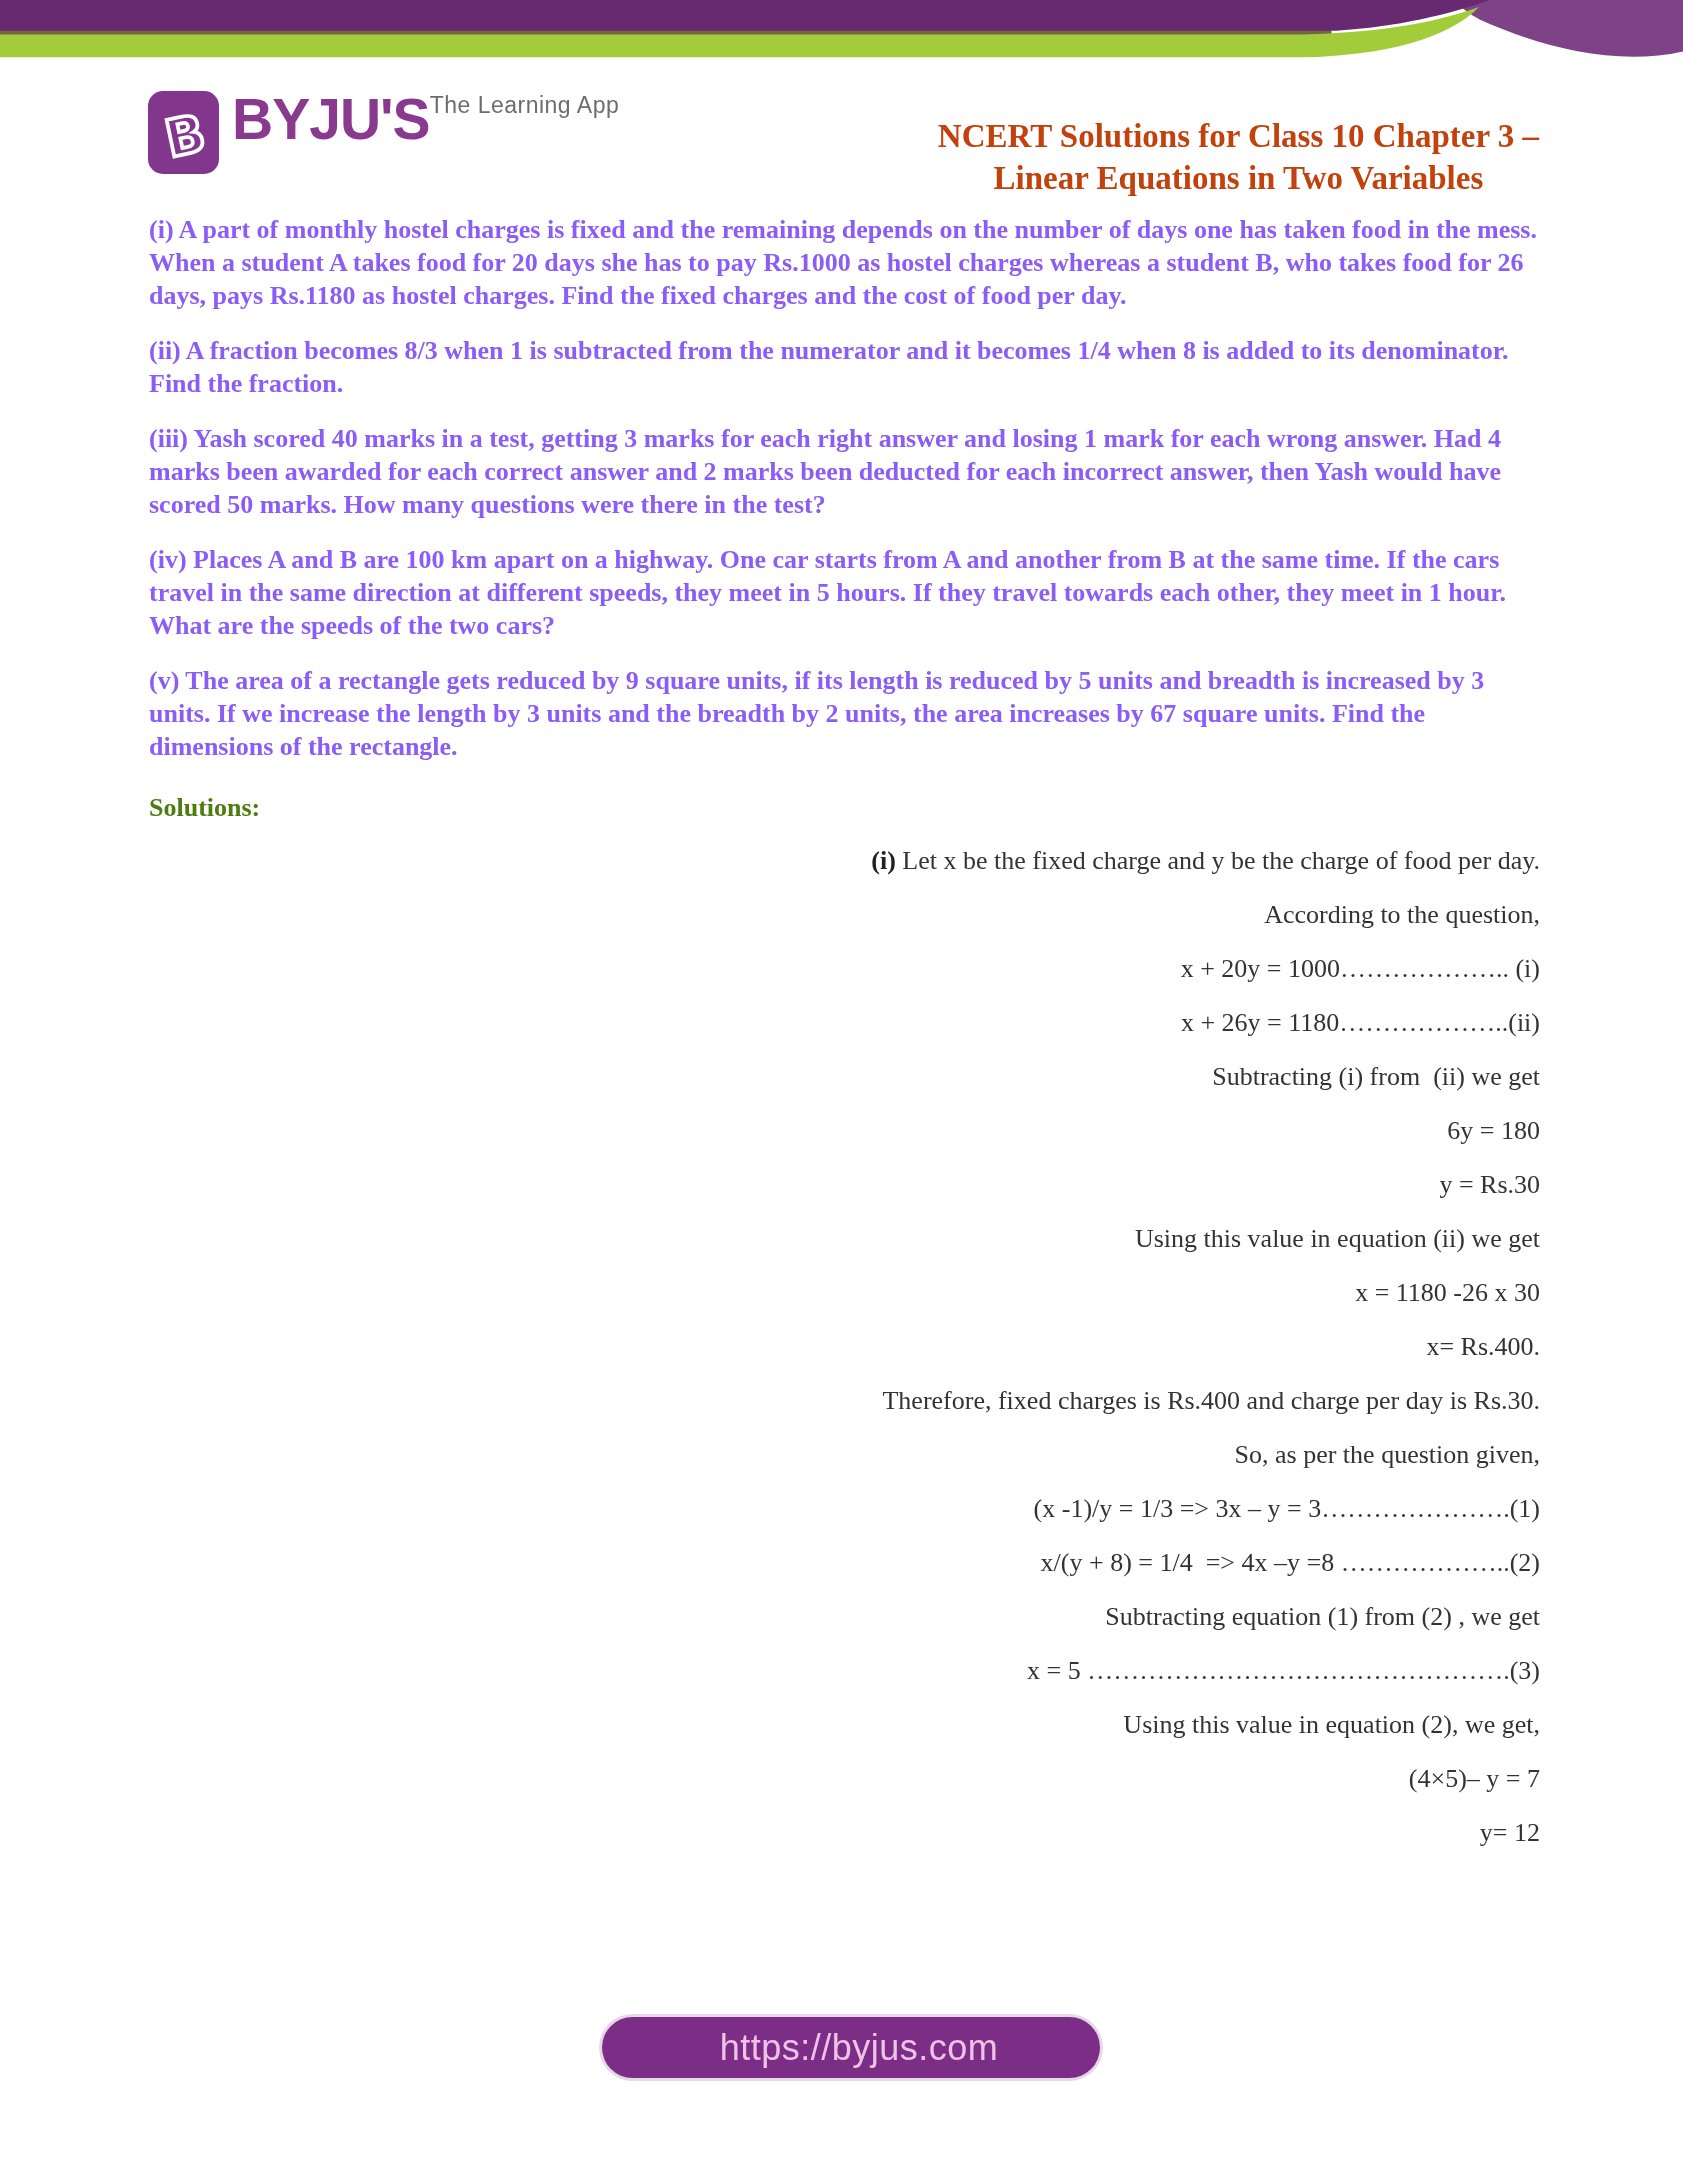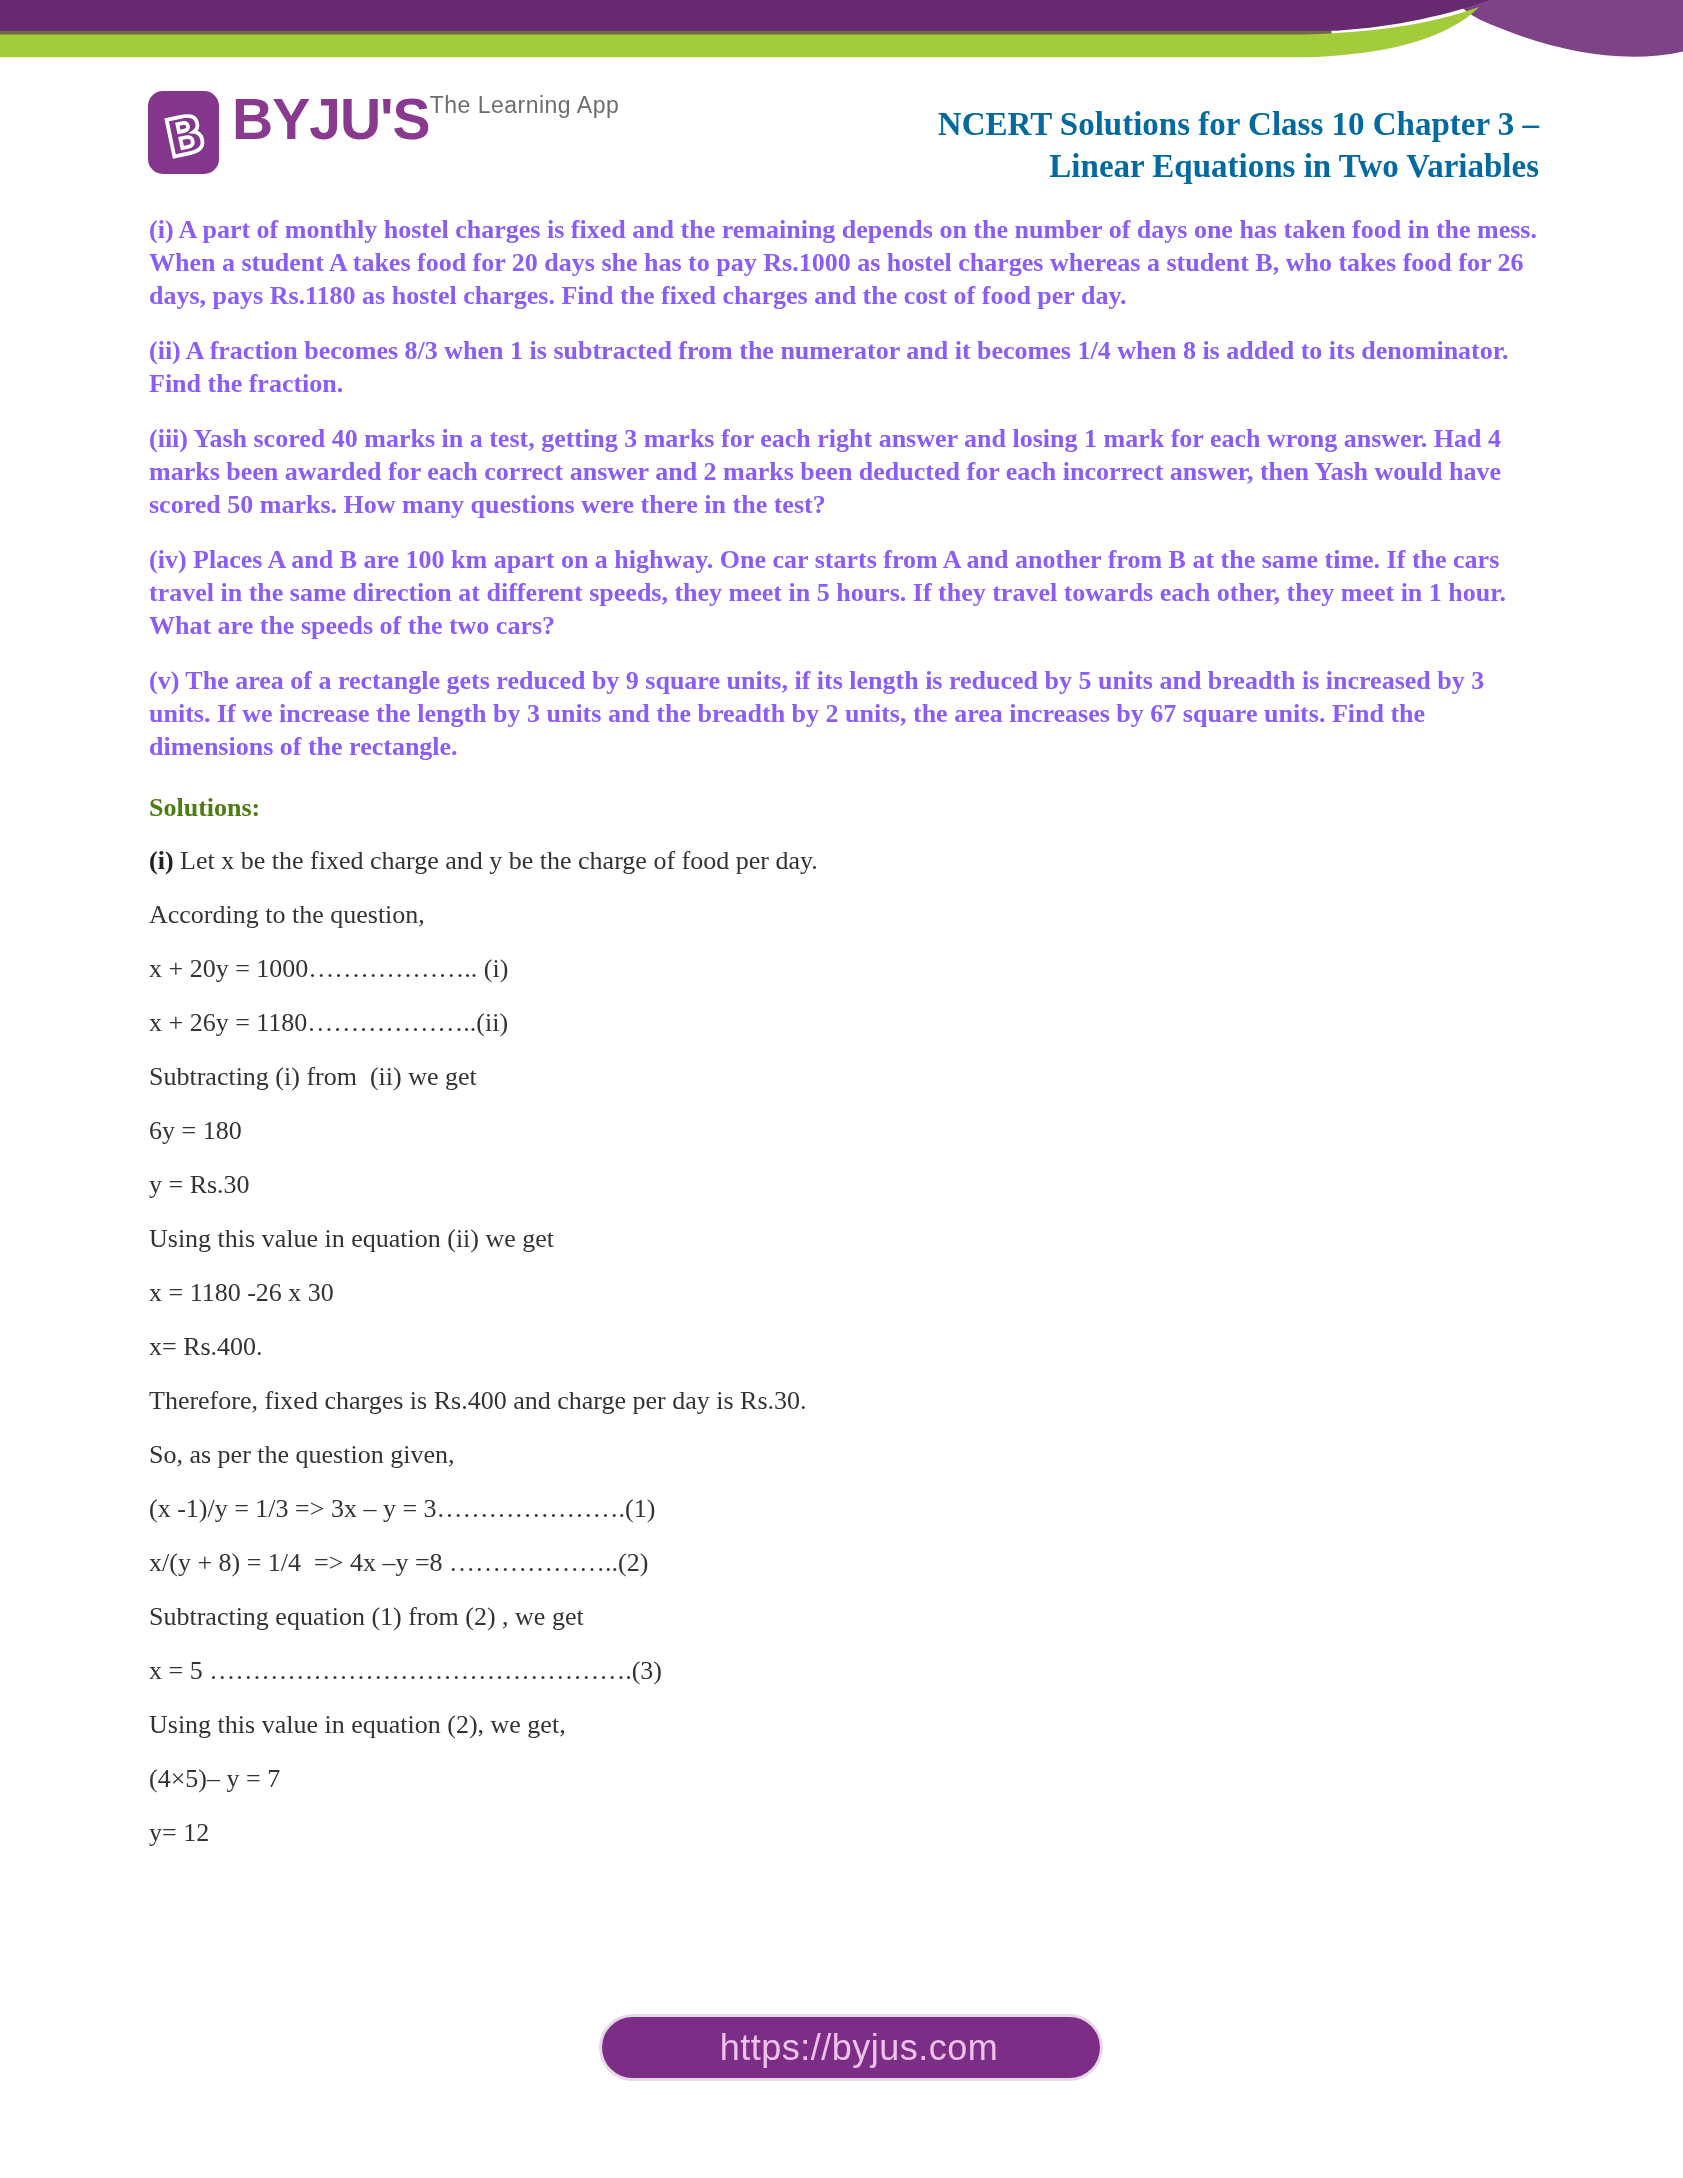--- a/index.html
+++ b/index.html
@@ -17,31 +17,31 @@
   .logo-text{margin-left:13px;display:flex;flex-direction:row;}
   .logo-word{
     font-family:"Liberation Sans", sans-serif;font-weight:bold;
     font-size:57px;line-height:57px;letter-spacing:-1px;color:#8a3a8e;
   }
   .logo-tag{
     font-family:"Liberation Sans", sans-serif;font-size:23px;line-height:26px;
     color:#6d6d6d;letter-spacing:0.5px;margin-top:1px;
   }
   .title{
-    position:absolute;right:0;top:12px;text-align:right;
-    font-weight:bold;font-size:33px;line-height:42px;color:#0369a1;
+    position:absolute;right:0;top:24px;text-align:center;
+    font-weight:bold;font-size:33px;line-height:42px;color:#c2410c;
   }
   
   .content{position:absolute;left:149px;top:213px;width:1391px;}
   p.q{
     margin:0 0 22px 0;font-weight:bold;font-size:26px;line-height:33px;color:#8b5cf6;
   }
   p.sol-head{margin:28px 0 20px 0;font-weight:bold;font-size:26px;line-height:33px;color:#4d7c0f;}
   p.sline{
-    margin:0 0 21px 0;font-size:26px;line-height:33px;color:#333;white-space:pre-wrap;
+    margin:0 0 21px 0;font-size:26px;line-height:33px;color:#333;white-space:pre-wrap;text-align:right;
   }
   p.sline b{color:#222;}
   
   .pill{
     position:absolute;left:602px;top:2017px;width:482px;height:61px;
     background:#7c2d86;border-radius:31px;display:flex;align-items:center;justify-content:center;
     text-decoration:none;box-shadow:0 0 0 3px rgba(186,141,192,.35);padding-left:16px;
   }
   .pill span{
     font-family:"Liberation Sans", sans-serif;font-size:36px;color:#efc2e9;letter-spacing:0.5px;

